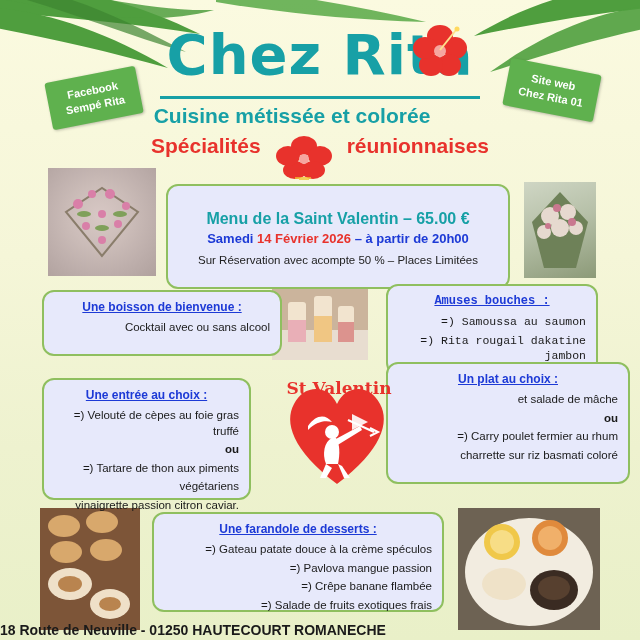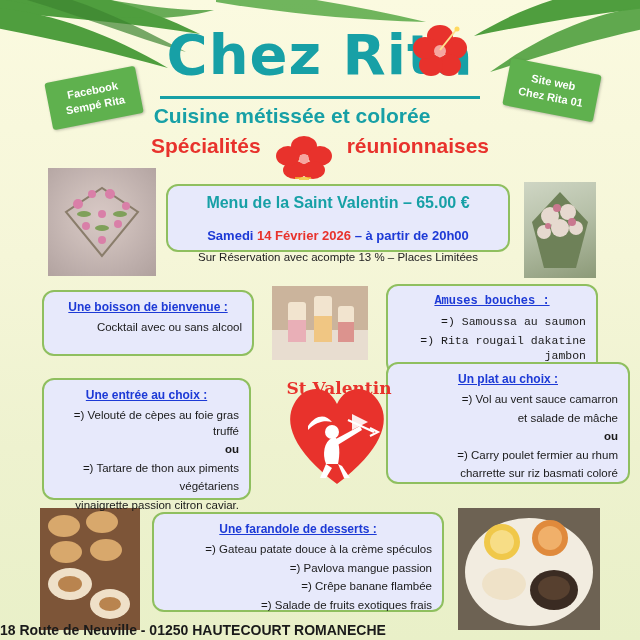--- a/index.html
+++ b/index.html
@@ -126,33 +126,33 @@
     background: linear-gradient(150deg, #c49a6c 0%, #a87murd 1%, #9c7murd 2%, #8d5f3b 100%);
   }
   .photo-desserts {
     top: 508px; left: 458px; width: 142px; height: 122px;
     background: radial-gradient(circle at 55% 40%, #f0e6cf 0%, #ddc9a4 45%, #8f7a5c 100%);
   }
 
   
   .menu-box {
     position: absolute;
-    top: 184px; left: 166px; width: 344px; height: 68px;
+    top: 184px; left: 166px; width: 344px; height: 105px;
     background: #e7e9fb;
     border: 2px solid #8fbf5f;
     border-radius: 12px;
     text-align: center;
-    padding-top: 8px;
+    padding-top: 24px;
     box-sizing: border-box;
   }
   .menu-title {
     font-size: 16px; font-weight: bold; color: #17a0a6;
   }
   .menu-date {
-    margin-top: 16px; font-size: 13px; font-weight: bold; color: #1d3ad6;
+    margin-top: 3px; font-size: 13px; font-weight: bold; color: #1d3ad6;
   }
   .menu-date .red { color: #e8322c; }
   .menu-note {
     margin-top: 8px; font-size: 11.5px; color: #222; 
   }
 
   
   .box {
     position: absolute;
     background: #e7e9fb;
@@ -167,21 +167,21 @@
   .box h4 {
     margin: 0 0 6px 0;
     font-size: 12px;
     font-weight: bold;
     color: #1d3ad6;
     text-decoration: underline;
   }
   .box .line { margin: 3px 0; line-height: 1.35; text-align: right; }
   .ou { font-weight: bold; }
 
-  .box-boisson { top: 290px; left: 42px; width: 212px; height: 66px; }
+  .box-boisson { top: 290px; left: 42px; width: 240px; height: 66px; }
   .box-amuses  { top: 284px; left: 386px; width: 212px; height: 91px; font-family: Liberation Mono, monospace; }
   .box-entree  { top: 378px; left: 42px; width: 209px; height: 122px; }
   .box-plat    { top: 362px; left: 386px; width: 244px; height: 122px; }
   .box-dessert { top: 512px; left: 152px; width: 292px; height: 100px; }
 
   
   .heart-wrap {
     position: absolute;
     top: 370px; left: 282px; width: 110px; height: 120px;
   }
@@ -381,21 +381,21 @@
       <ellipse cx="96" cy="82" rx="24" ry="20" fill="#3a2b22"></ellipse>
       <ellipse cx="96" cy="80" rx="16" ry="12" fill="#57402f"></ellipse>
     </svg>
   </div>
 
   <div class="menu-box">
     <div class="menu-title">Menu de la Saint Valentin – 65.00 €</div>
     <div class="menu-date">
       <span>Samedi </span><span class="red">14 Février 2026</span><span> – à partir de 20h00</span>
     </div>
-    <div class="menu-note">Sur Réservation avec acompte 13 % – Places Limitées</div>
+    <div class="menu-note">Sur Réservation avec acompte 50 % – Places Limitées</div>
   </div>
 
   <div class="box box-boisson">
     <h4>Une boisson de bienvenue :</h4>
     <div class="line">Cocktail avec ou sans alcool</div>
   </div>
 
   <div class="box box-amuses">
     <h4>Amuses bouches :</h4>
     <div class="line">=) Samoussa au saumon</div>
@@ -406,21 +406,20 @@
     <h4>Une entrée au choix :</h4>
     <div class="line">=) Velouté de cèpes au foie gras truffé</div>
     <div class="line ou">ou</div>
     <div class="line">=) Tartare de thon aux piments</div>
     <div class="line">végétariens</div>
     <div class="line">vinaigrette passion citron caviar.</div>
   </div>
 
   <div class="box box-plat">
     <h4>Un plat au choix :</h4>
-    <div class="line">=) Vol au vent sauce camarron</div>
     <div class="line">et salade de mâche</div>
     <div class="line ou">ou</div>
     <div class="line">=) Carry poulet fermier au rhum</div>
     <div class="line">charrette sur riz basmati coloré</div>
   </div>
 
   <div class="heart-wrap">
     <svg width="110" height="120" viewBox="0 0 110 120">
       <path d="M55 114 C 10 80, 2 52, 12 34 C 22 14, 46 14, 55 34 C 64 14, 88 14, 98 34 C 108 52, 100 80, 55 114 Z" fill="#e8322c"></path>
       <g fill="#ffffff">

